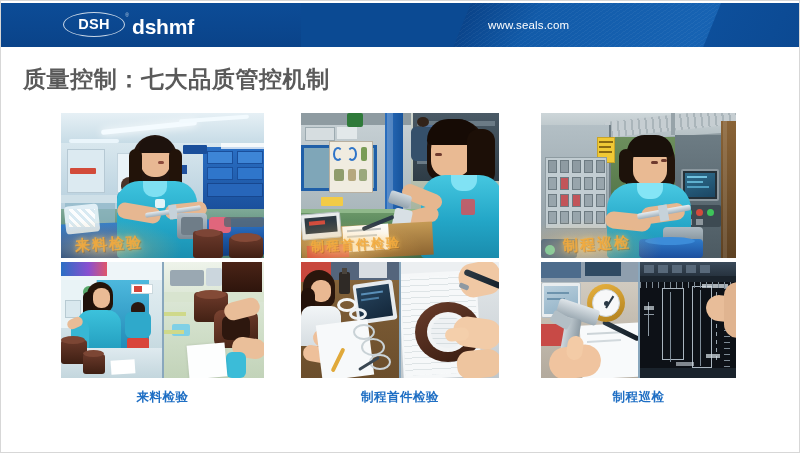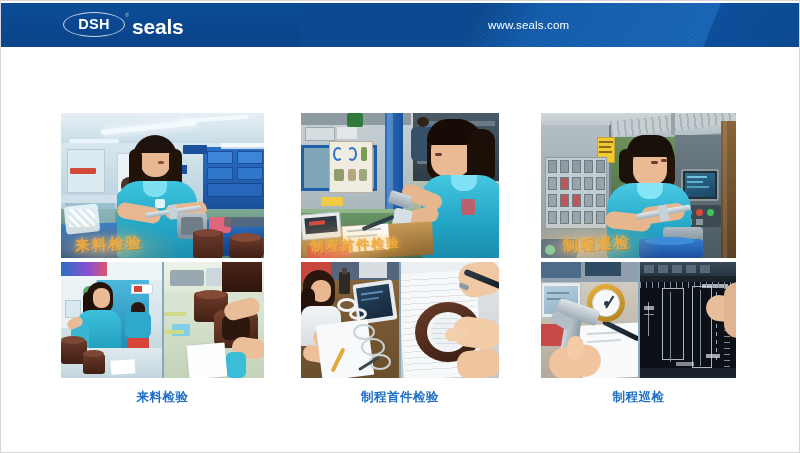--- a/index.html
+++ b/index.html
@@ -159,26 +159,27 @@
   <div class="header">
     <div class="header-left-block"></div>
     <div class="header-diag"></div>
     <div class="header-diag2"></div>
 
     <div class="logo">
       <div class="logo-ellipse">
         <span class="dsh">DSH</span>
         <span class="logo-reg">®</span>
       </div>
-      <span class="logo-seals">seals</span>
+      <span class="logo-seals">dshmf</span>
     </div>
 
     <div class="header-url">www.seals.com</div>
   </div>
 
+  <div class="title">质量控制：七大品质管控机制</div>
 
   <div class="columns">
 
     <div class="col col-1">
       <div class="photo-stack">
 
         <div class="photo photo-top">
           <div class="scene">
 
             <div class="sh" style="inset:0;background:linear-gradient(180deg,#cfe0ea 0%,#b9d2e0 30%,#9fc0d2 62%,#7ea6bd 100%);"></div>

